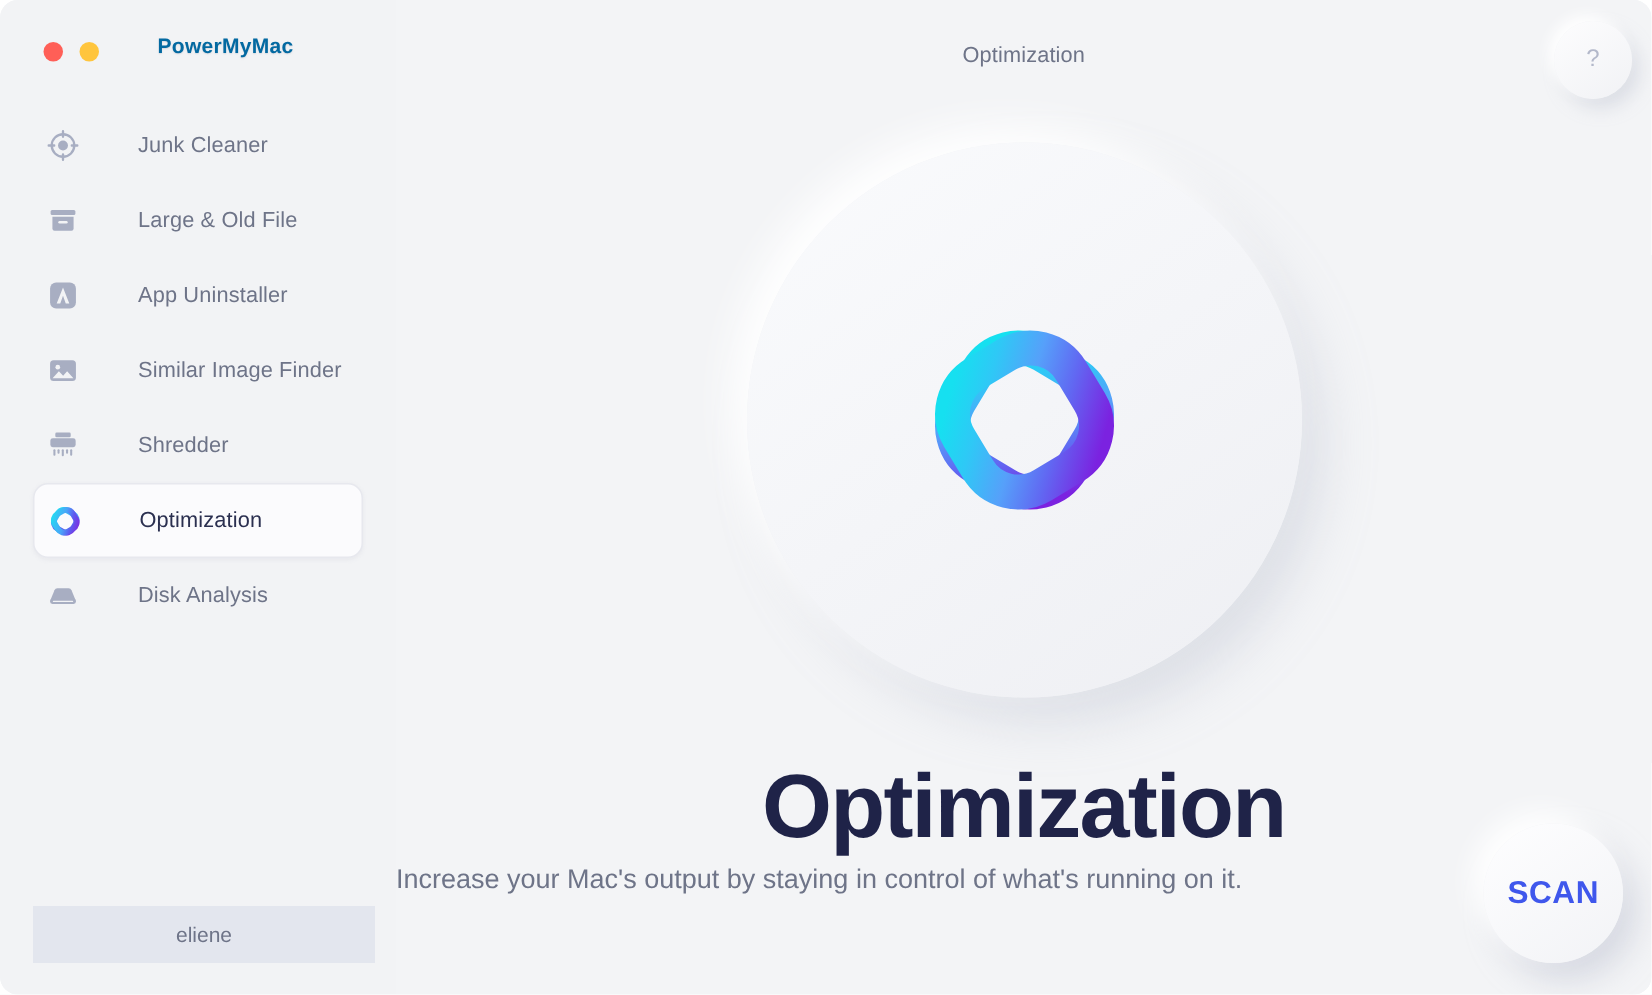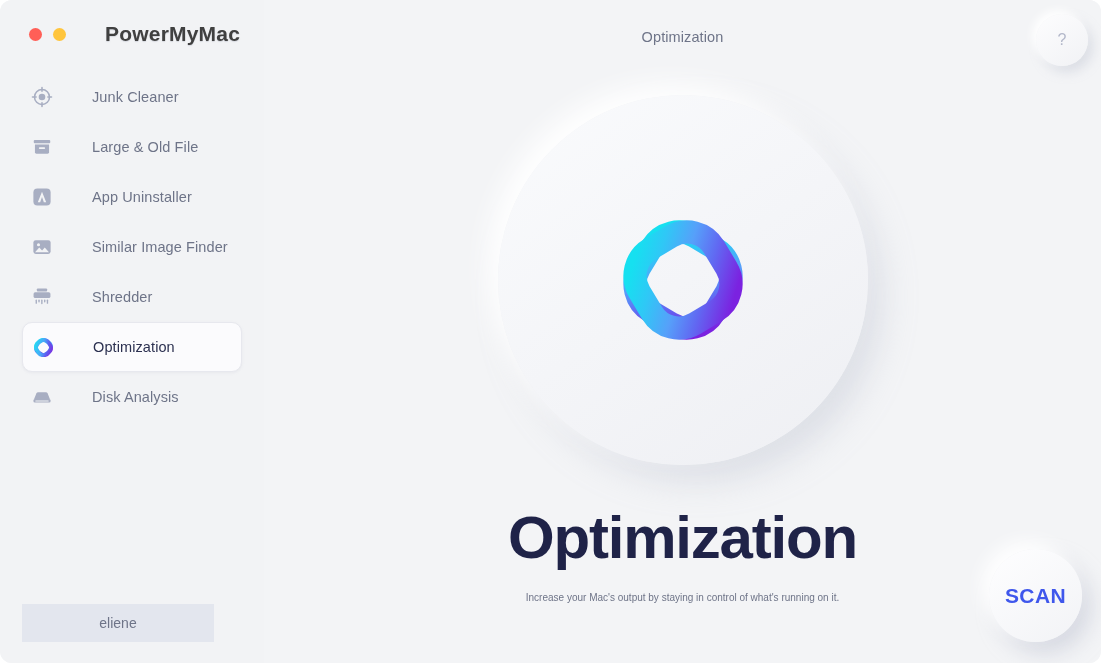--- a/index.html
+++ b/index.html
@@ -50,24 +50,24 @@
     border-radius: 50%;
     display: block;
   }
   .dot.red    { background: #ff5f57; }
   .dot.yellow { background: #ffc53d; }
 
   .brand-watermark {
     position: absolute;
     left: 105px;
     top: 22px;
-    font-size: 21px;
+    font-size: 14px;
     font-weight: 600;
     letter-spacing: 0.2px;
-    color: #404040;
+    color: #0369a1;
     text-shadow: 0 1px 1px rgba(190,193,204,0.55);
     user-select: none;
     text-align: center;
   }
 
   .nav {
     position: absolute;
     left: 0;
     top: 72px;
     width: 264px;
@@ -107,21 +107,21 @@
     box-shadow: 0 1px 3px rgba(160,165,185,0.13);
   }
   .nav-item.selected .nav-label {
     color: #2b3050;
   }
 
   .user-button {
     position: absolute;
     left: 22px;
     bottom: 21px;
-    width: 192px;
+    width: 228px;
     height: 38px;
     border-radius: 0;
     background: #e3e6ee;
     border: none;
     display: flex;
     align-items: center;
     justify-content: center;
     font-family: "Liberation Sans", sans-serif;
     font-size: 14px;
     color: #6e7488;
@@ -201,24 +201,22 @@
     line-height: 1;
     font-weight: bold;
     color: #1f2348;
     letter-spacing: -1.2px;
   }
   .subhead {
     position: absolute;
     left: 0;
     top: 576px;
     width: 837px;
-    text-align: center;
-    font-size: 10px;
+    font-size: 18px;
     color: #6e7488;
-    margin-top: 16px;
   }
 
   .scan-button {
     position: absolute;
     left: 989px;
     top: 549px;
     width: 93px;
     height: 93px;
     border-radius: 50%;
     background: linear-gradient(145deg, #fefeff, #f2f3f6);

